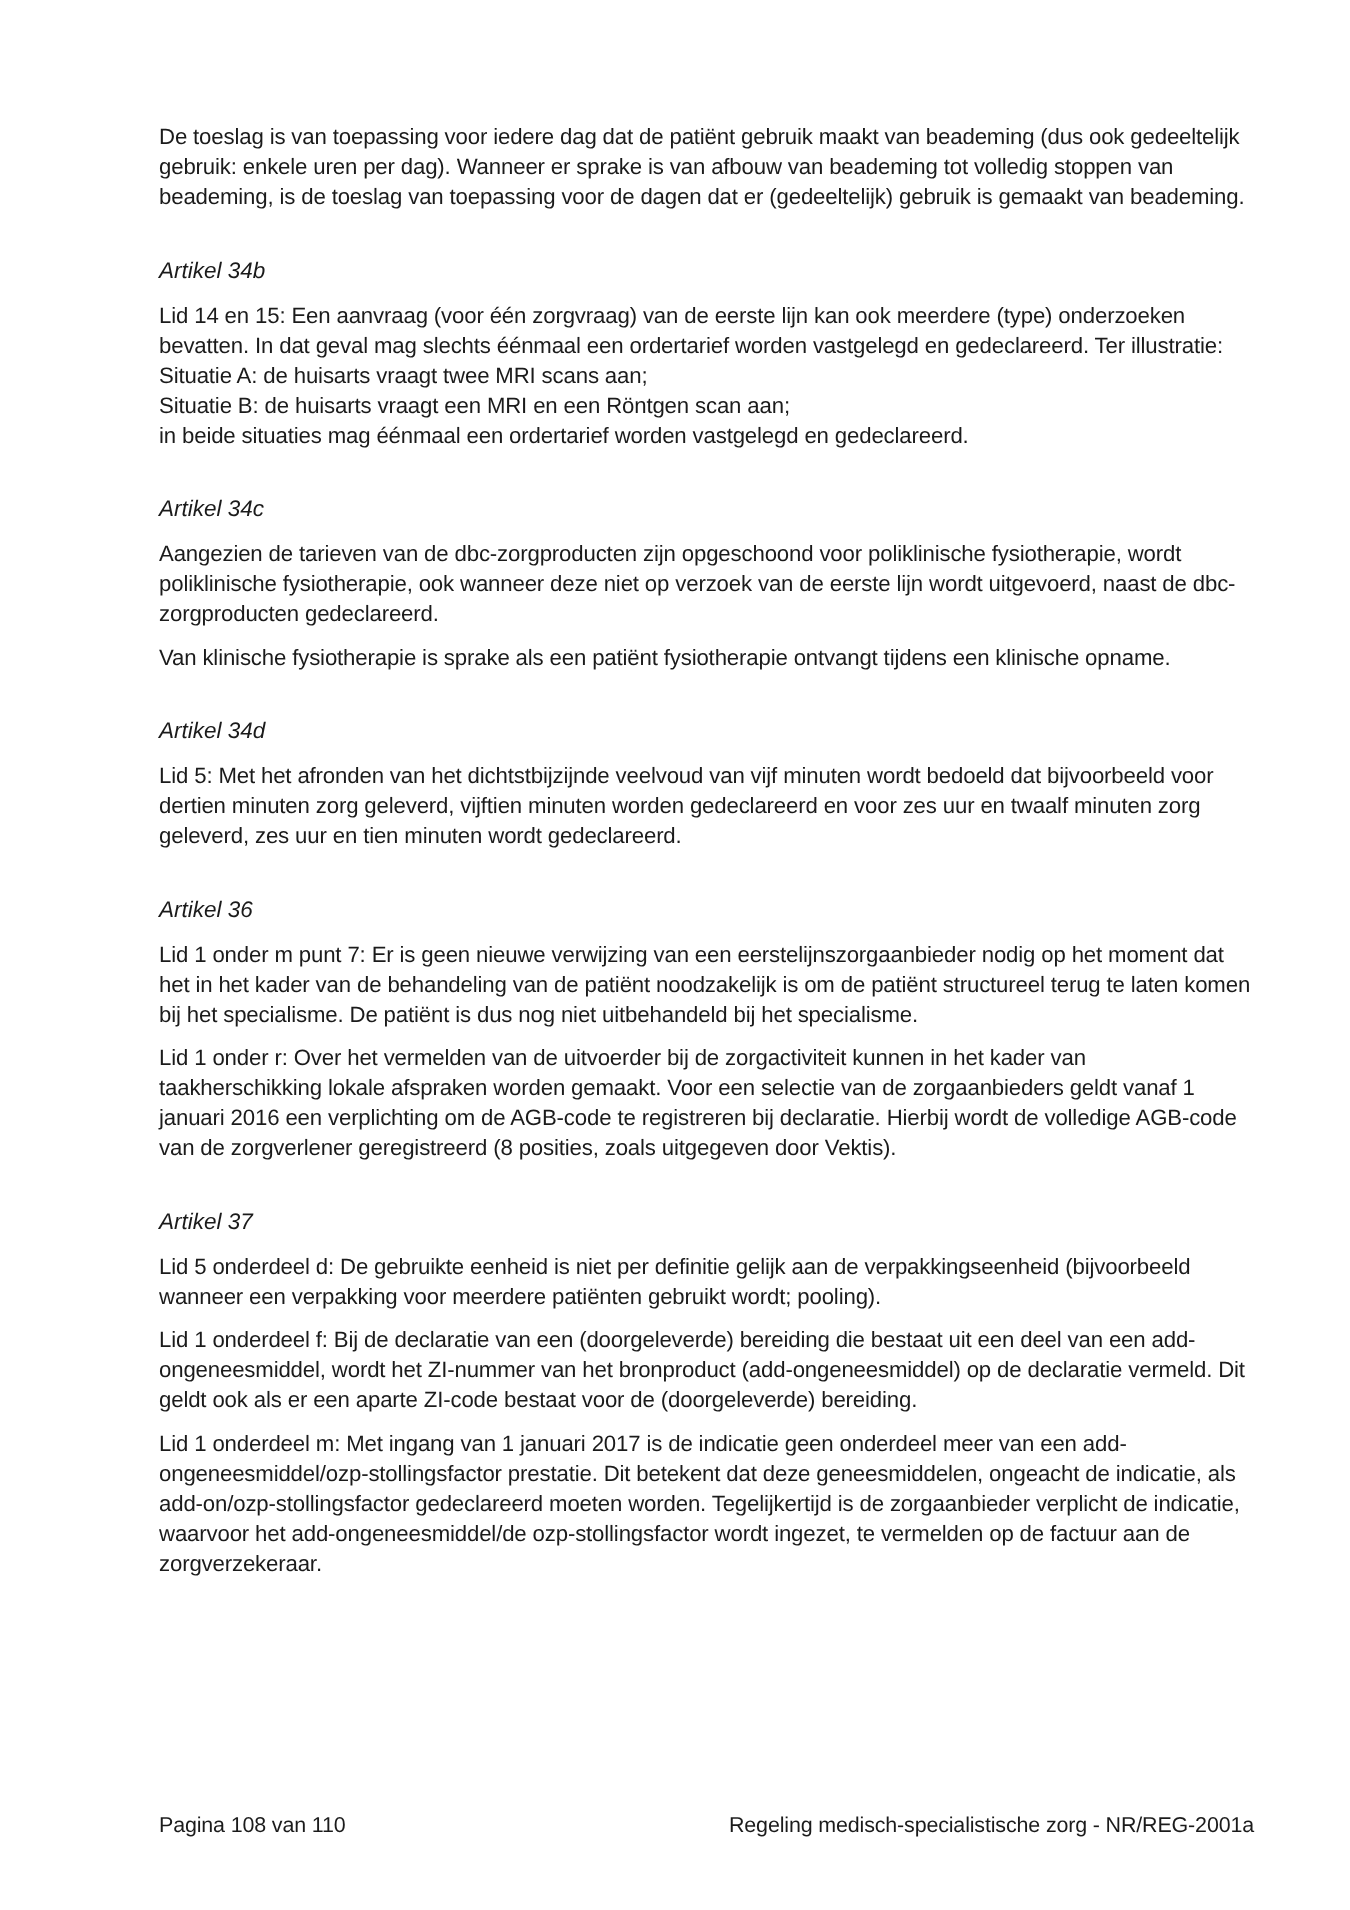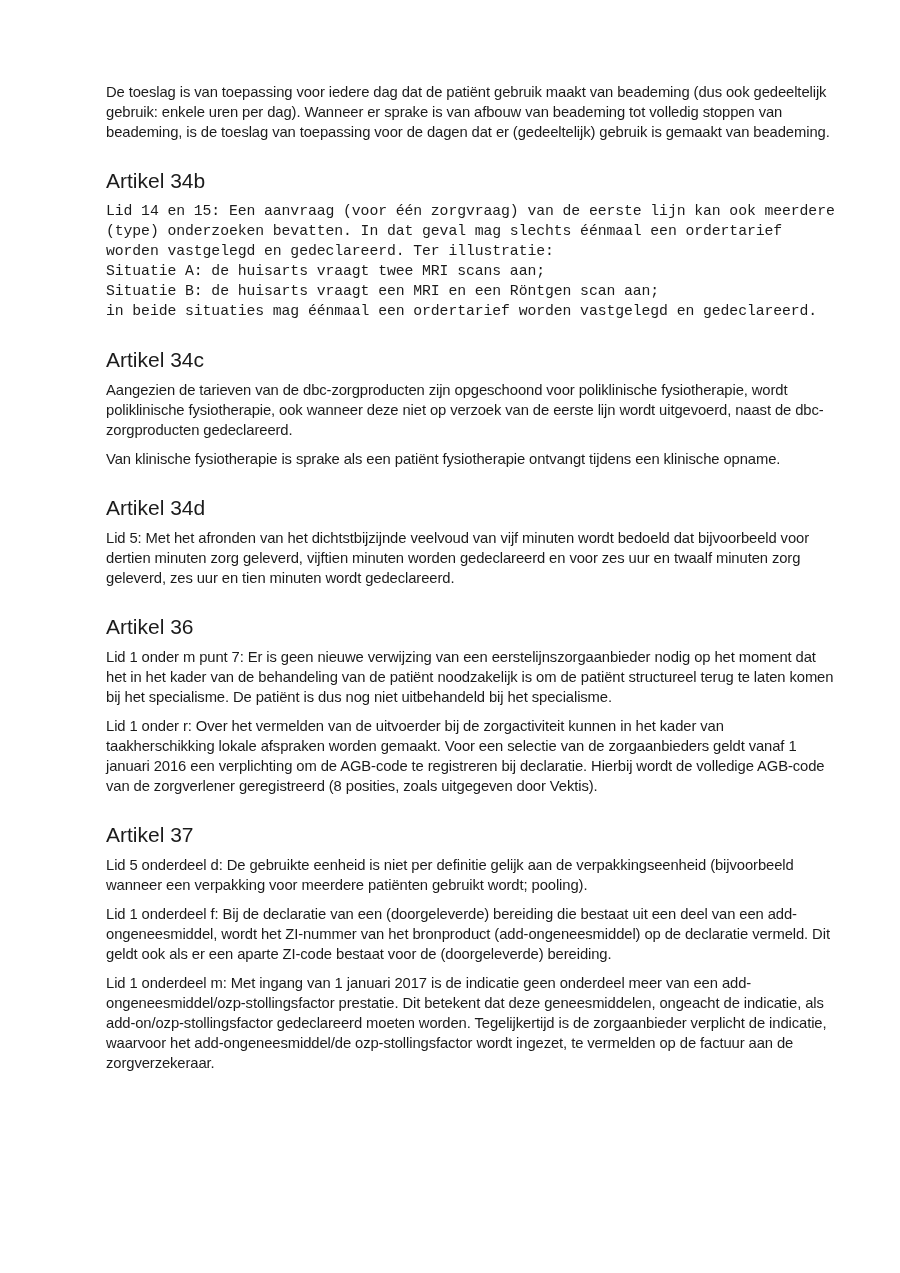--- a/index.html
+++ b/index.html
@@ -24,28 +24,28 @@
     width: 730px;
   }
   .para {
     font-size: 14.8px;
     line-height: 20px;
     margin: 0 0 9px 0;
     letter-spacing: -0.1px;
   }
   .prewrap {
     white-space: pre-line;
-    font-family: Liberation Mono, monospace;
   }
   .section {
     margin-top: 29px;
   }
   .heading {
+    font-style: italic;
     font-weight: normal;
-    font-size: 21px;
+    font-size: 15px;
     line-height: 20px;
     margin: 0 0 10px 0;
   }
   .footer {
     position: absolute;
     left: 86px;
     top: 1208px;
     width: 730px;
     display: flex;
     justify-content: space-between;
@@ -89,13 +89,17 @@
 
     <div class="section">
       <h2 class="heading">Artikel 37</h2>
       <p class="para">Lid 5 onderdeel d: De gebruikte eenheid is niet per definitie gelijk aan de verpakkingseenheid (bijvoorbeeld wanneer een verpakking voor meerdere patiënten gebruikt wordt; pooling).</p>
       <p class="para">Lid 1 onderdeel f: Bij de declaratie van een (doorgeleverde) bereiding die bestaat uit een deel van een add-ongeneesmiddel, wordt het ZI-nummer van het bronproduct (add-ongeneesmiddel) op de declaratie vermeld. Dit geldt ook als er een aparte ZI-code bestaat voor de (doorgeleverde) bereiding.</p>
       <p class="para">Lid 1 onderdeel m: Met ingang van 1 januari 2017 is de indicatie geen onderdeel meer van een add-ongeneesmiddel/ozp-stollingsfactor prestatie. Dit betekent dat deze geneesmiddelen, ongeacht de indicatie, als add-on/ozp-stollingsfactor gedeclareerd moeten worden. Tegelijkertijd is de zorgaanbieder verplicht de indicatie, waarvoor het add-ongeneesmiddel/de ozp-stollingsfactor wordt ingezet, te vermelden op de factuur aan de zorgverzekeraar.</p>
     </div>
 
   </div>
 
+  <div class="footer">
+    <span>Pagina 108 van 110</span>
+    <span>Regeling medisch-specialistische zorg - NR/REG-2001a</span>
+  </div>
 </div>
 
 </body></html>

